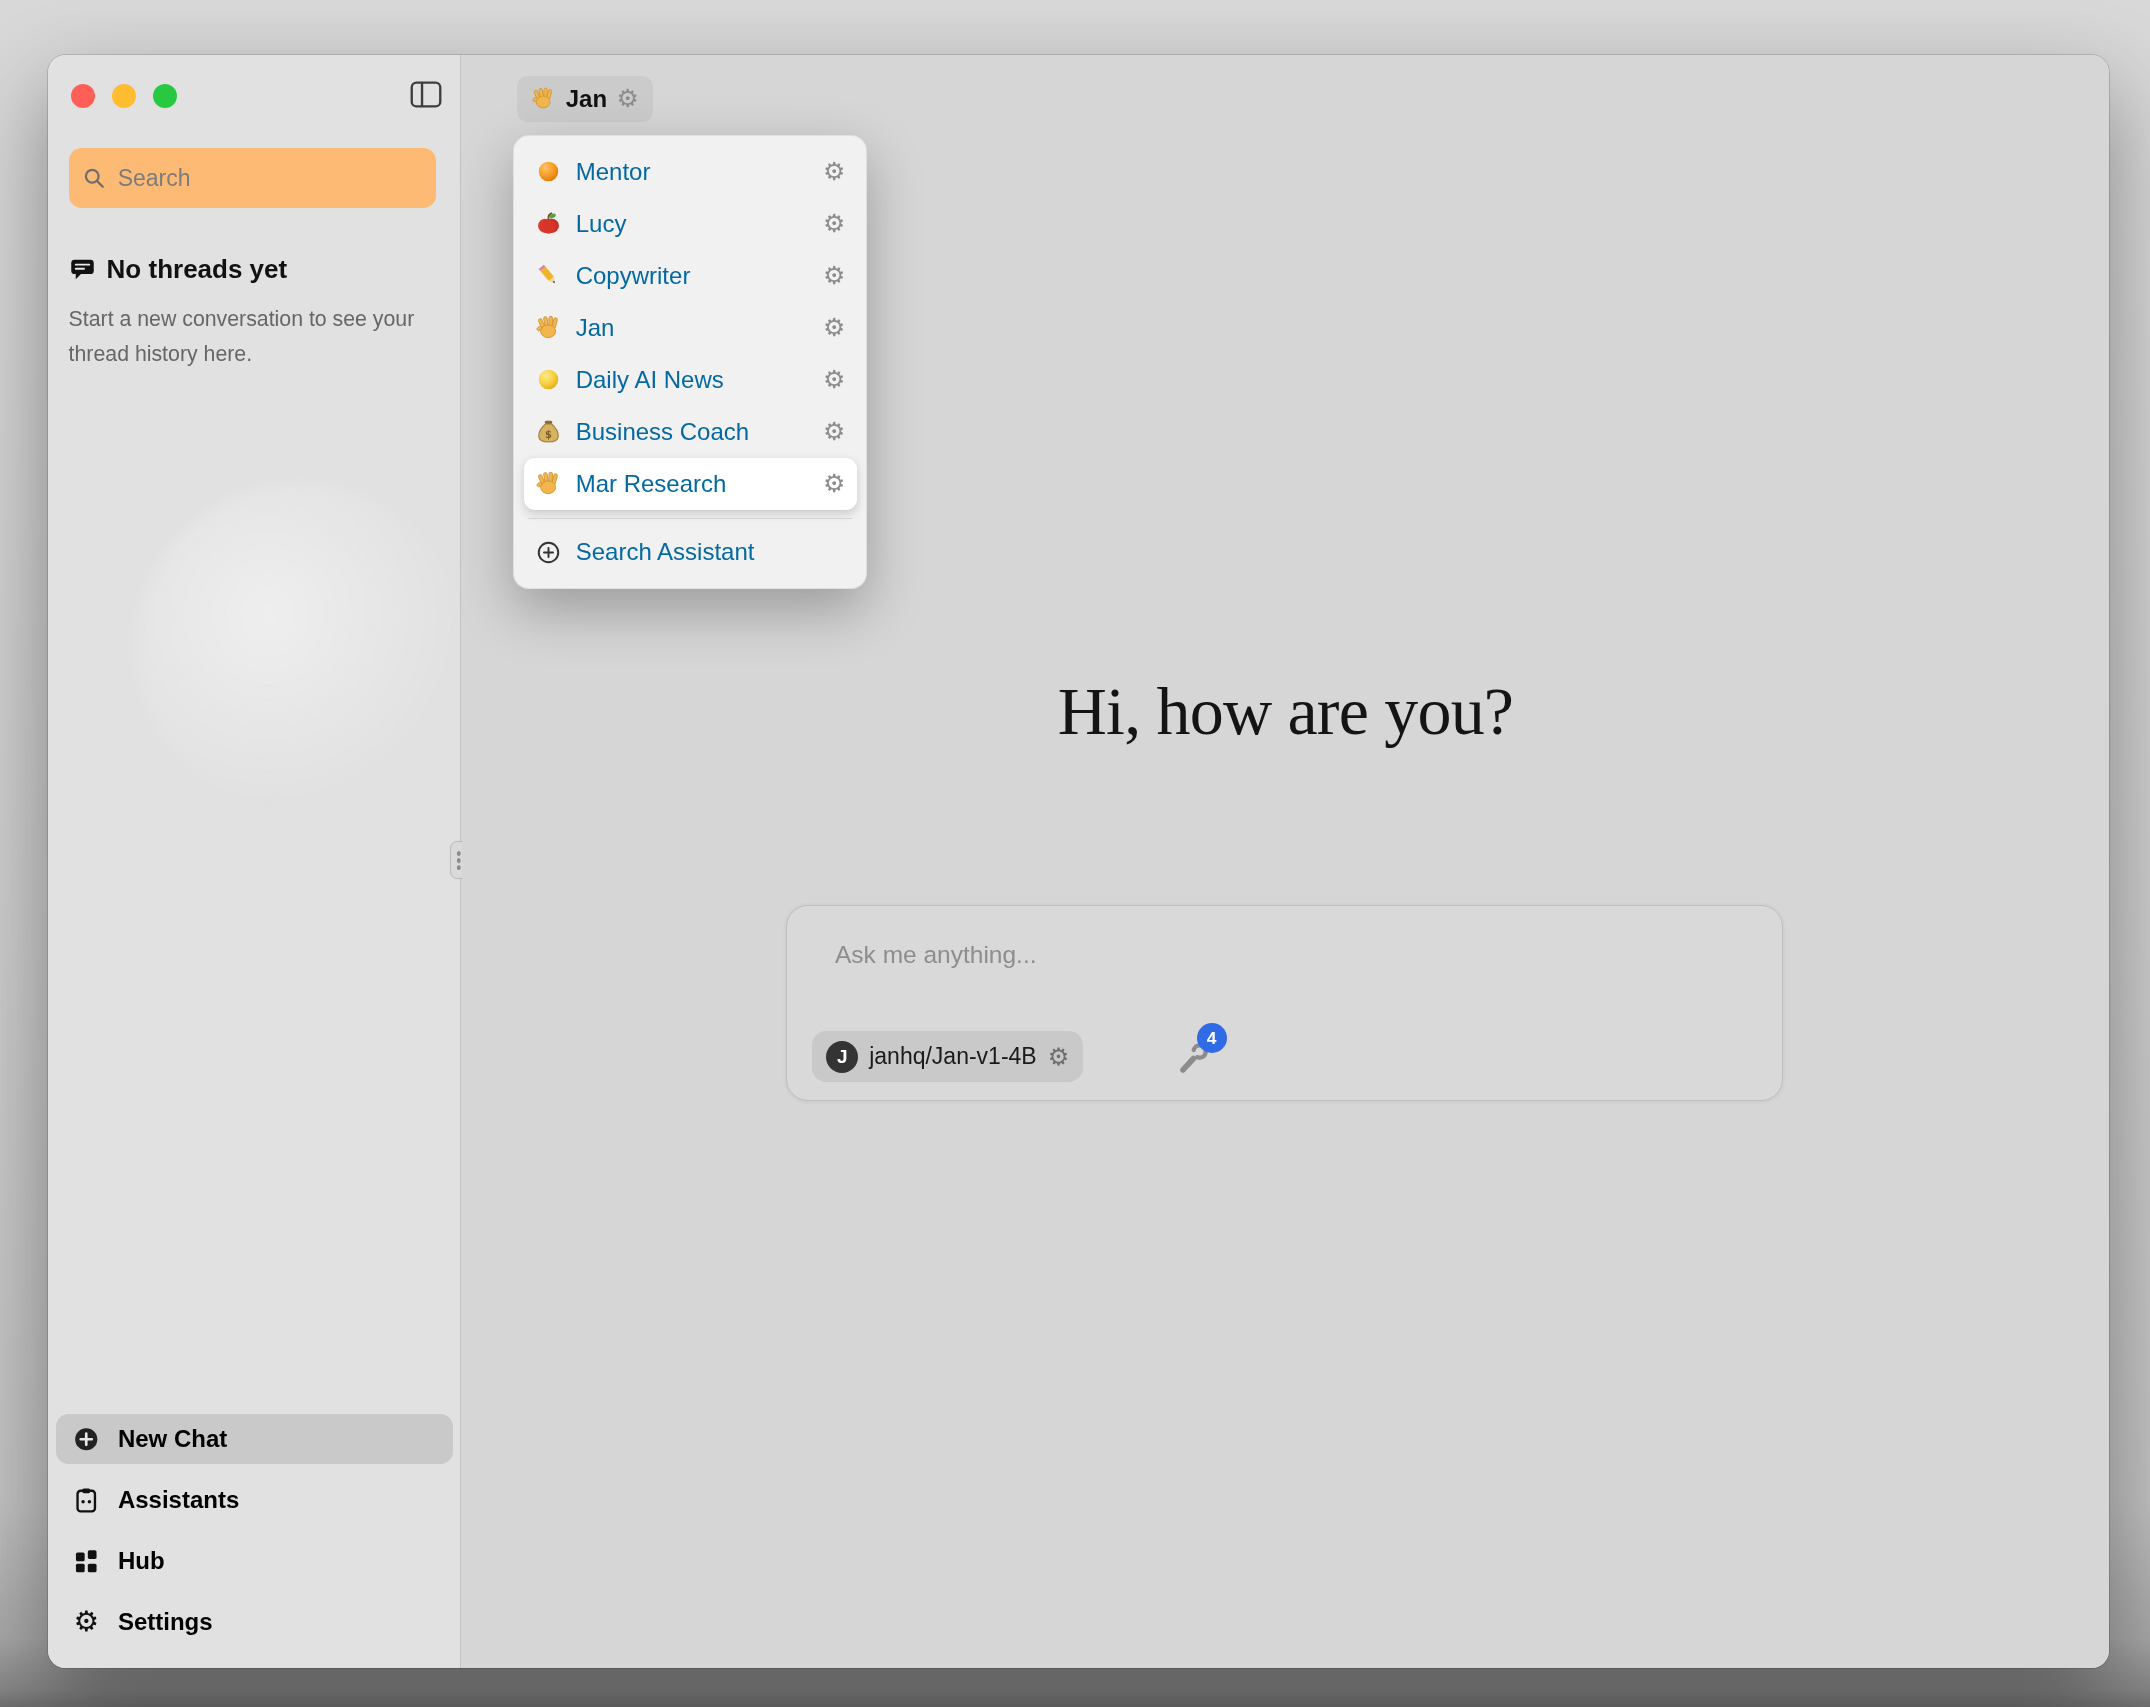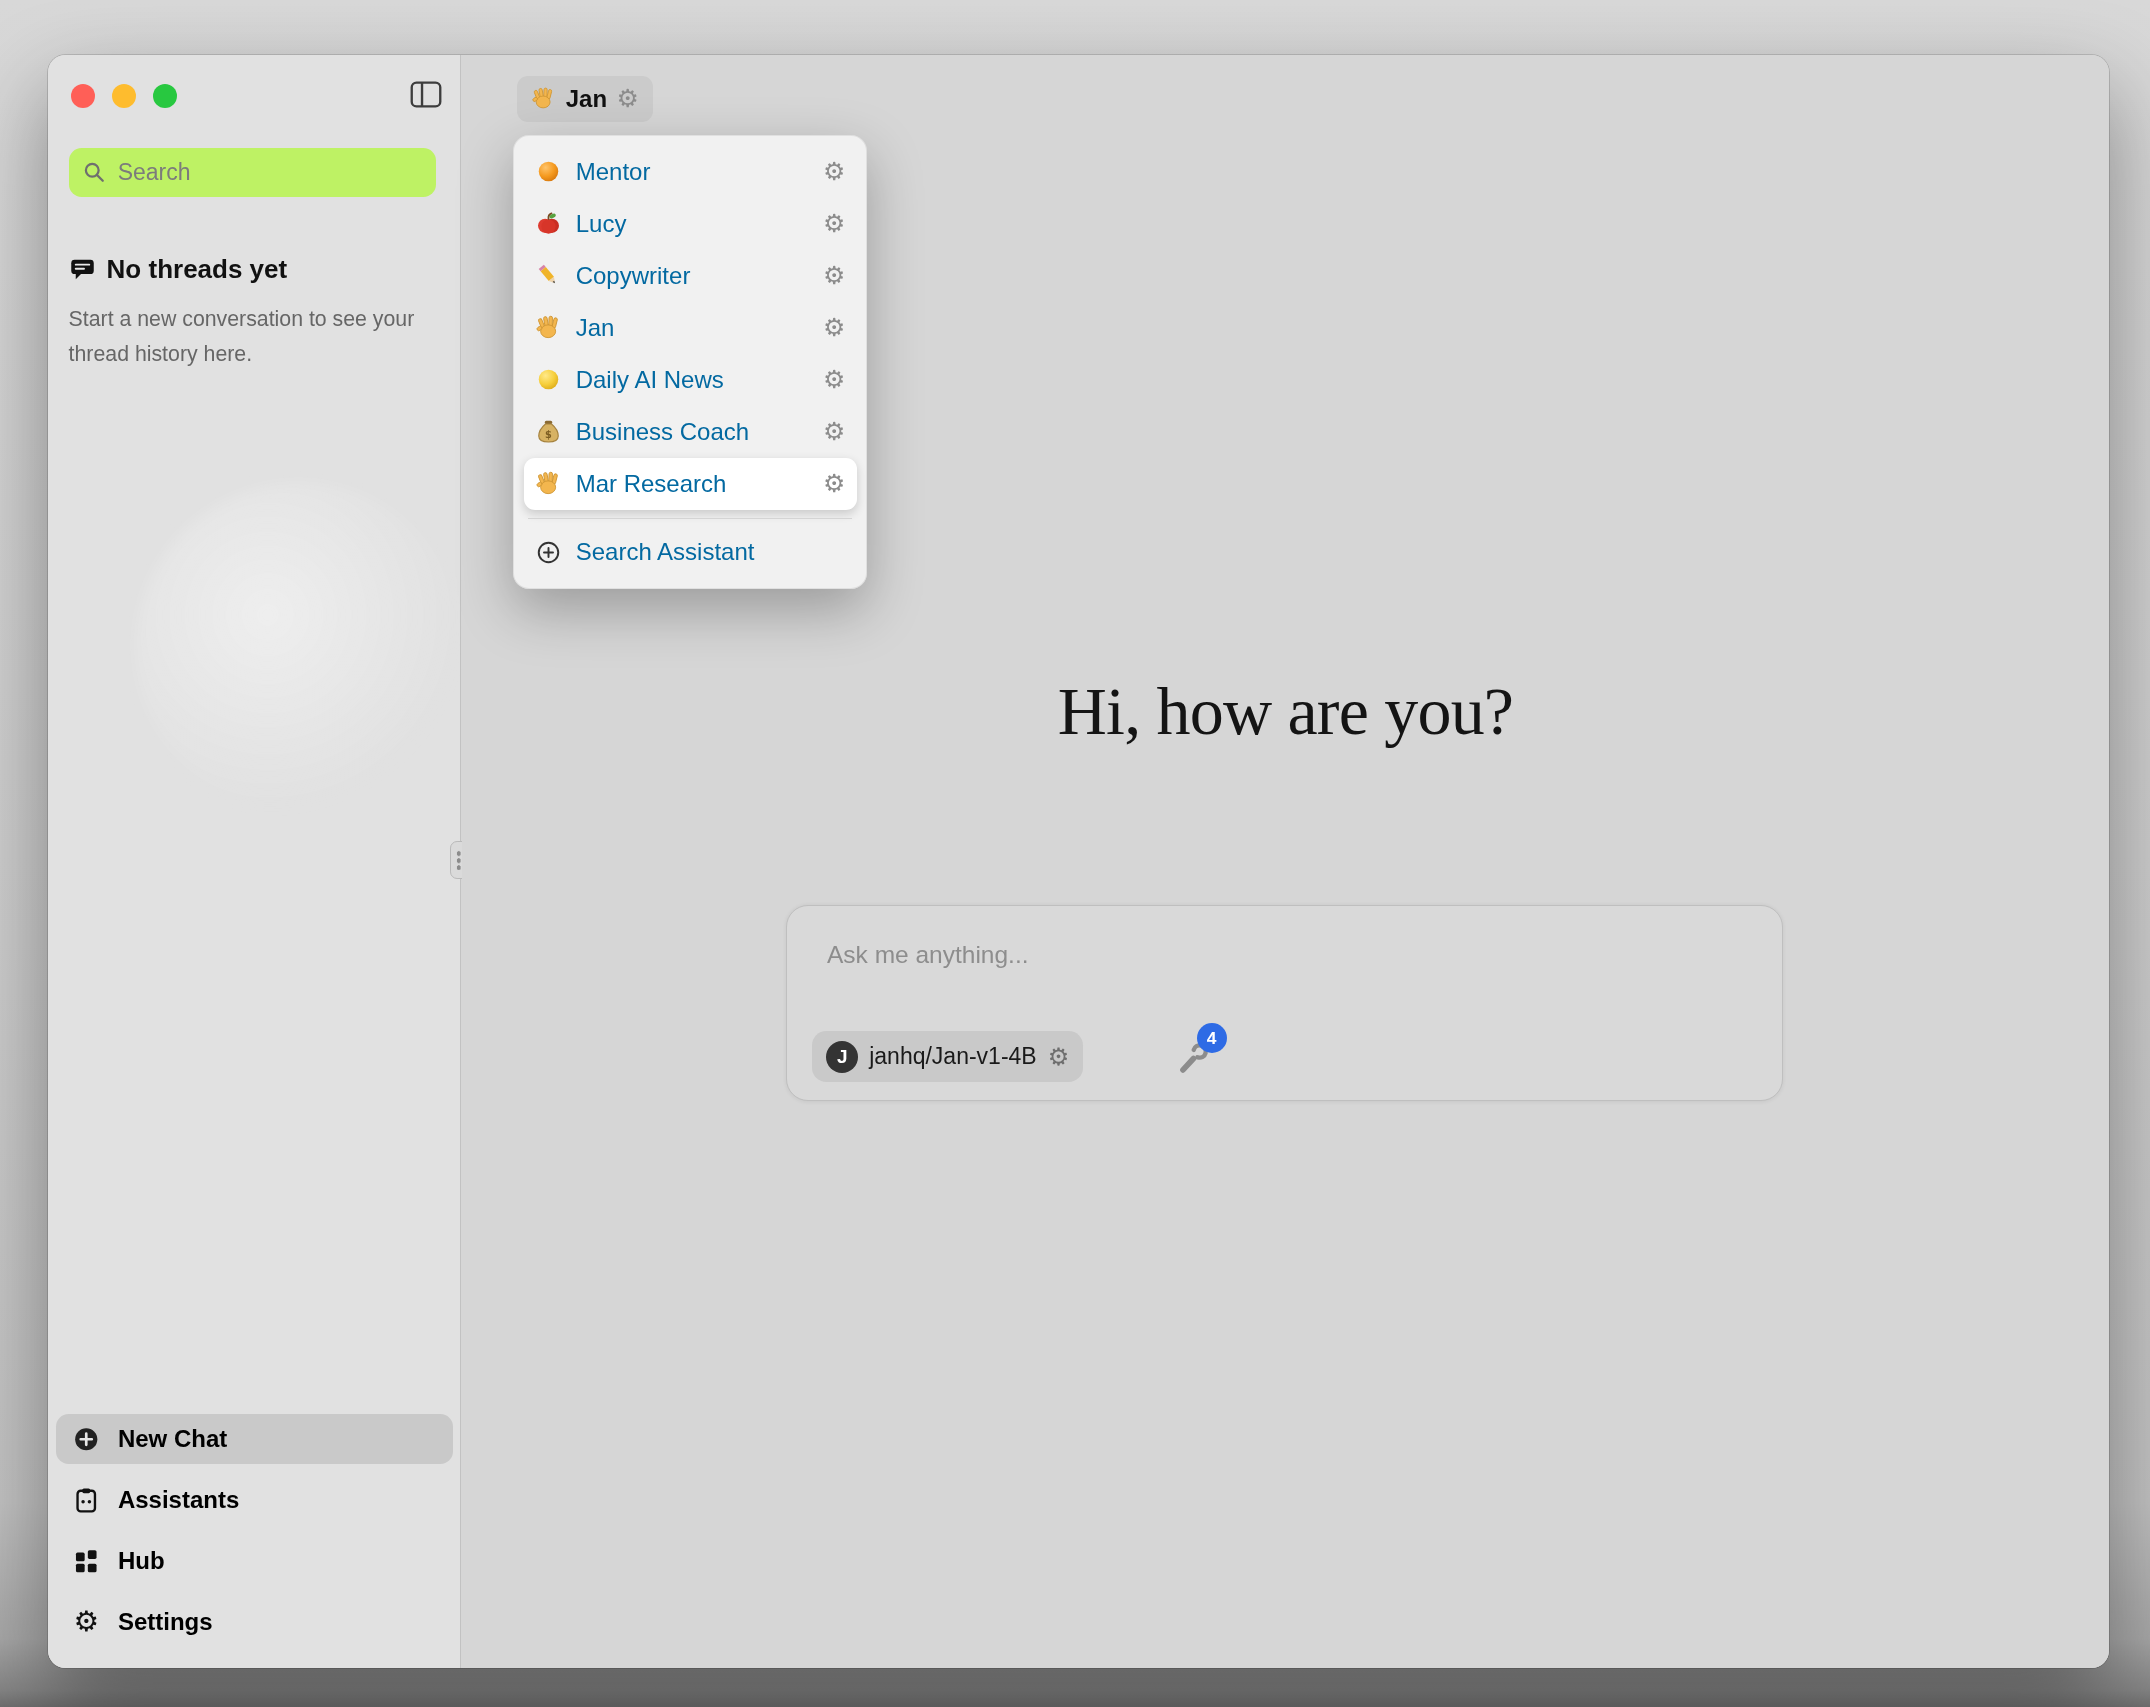--- a/index.html
+++ b/index.html
@@ -20,22 +20,22 @@
     border-radius:50%; background:radial-gradient(circle at 40% 40%, rgba(255,255,255,.45), rgba(255,255,255,0) 70%);
     filter:blur(6.3px); pointer-events:none; }
 
   .traffic { position:absolute; top:29px; width:24px; height:24px; border-radius:50%; }
   .t-close { left:23px;  background:#ff5f57; }
   .t-min   { left:64px;  background:#febc2e; }
   .t-zoom  { left:105px; background:#28c840; }
 
   .sidebar-toggle { position:absolute; left:362px; top:26px; width:32px; height:27px; cursor:pointer; }
 
-  .search { position:absolute; left:20.6px; top:93px; width:367px; height:49px;
-    background:#bef264; border-radius:12.6px; display:flex; align-items:center; padding:0 12.6px; }
+  .search { position:absolute; left:20.6px; top:93px; width:367px; height:60px;
+    background:#fdba74; border-radius:12.6px; display:flex; align-items:center; padding:0 12.6px; }
   .search svg { width:27px; height:27px; flex:0 0 auto; }
   .search input { flex:1; margin-left:9.5px; border:none; outline:none; background:transparent;
     font:23px "Liberation Sans", sans-serif; color:#333; }
   .search input::placeholder { color:#7c7c7c; }
 
   .empty { position:absolute; left:20.6px; top:199px; width:348px; }
   .empty-head { display:flex; align-items:center; gap:11px; }
   .empty-head svg { width:27px; height:27px; }
   .empty-title { font-size:26px; font-weight:700; color:#111; }
   .empty-body { margin-top:17.4px; font-size:21.3px; line-height:35px; color:#666; }
@@ -79,21 +79,21 @@
 
   .greeting { position:absolute; left:0; width:100%; top:617px; text-align:center;
     font-family:"Liberation Serif","DejaVu Serif",serif; font-size:68px; font-weight:500;
     color:#141414; letter-spacing:-0.8px; }
   .subtitle { position:absolute; left:0; width:100%; top:733px; text-align:center;
     font-size:28.5px; color:#3e3e3e; }
 
   .composer { position:absolute; left:324px; top:850px; width:997px; height:196px;
     background:#d9d9d9; border:0.8px solid #bfbfbf; border-radius:22px;
     box-shadow:0 0.8px 4px rgba(0,0,0,.07); }
-  .composer input { position:absolute; left:40px; top:30px; width:917px; height:38px;
+  .composer input { position:absolute; left:48px; top:30px; width:917px; height:38px;
     background:transparent; border:none; outline:none;
     font:24.5px "Liberation Sans", sans-serif; color:#b91c1c; }
   .composer input::placeholder { color:#8d8d8d; }
 
   .model-pill { position:absolute; left:25px; top:125px; height:51px;
     background:#c9c9c9; border-radius:14.2px; display:flex; align-items:center;
     gap:11px; padding:0 14.2px; cursor:pointer; }
   .avatar { width:32px; height:32px; border-radius:50%; background:#343434;
     color:#fff; font-size:19px; font-weight:700; display:flex; align-items:center; justify-content:center; }
   .model-name { font-size:23px; font-weight:500; color:#1a1a1a; }

